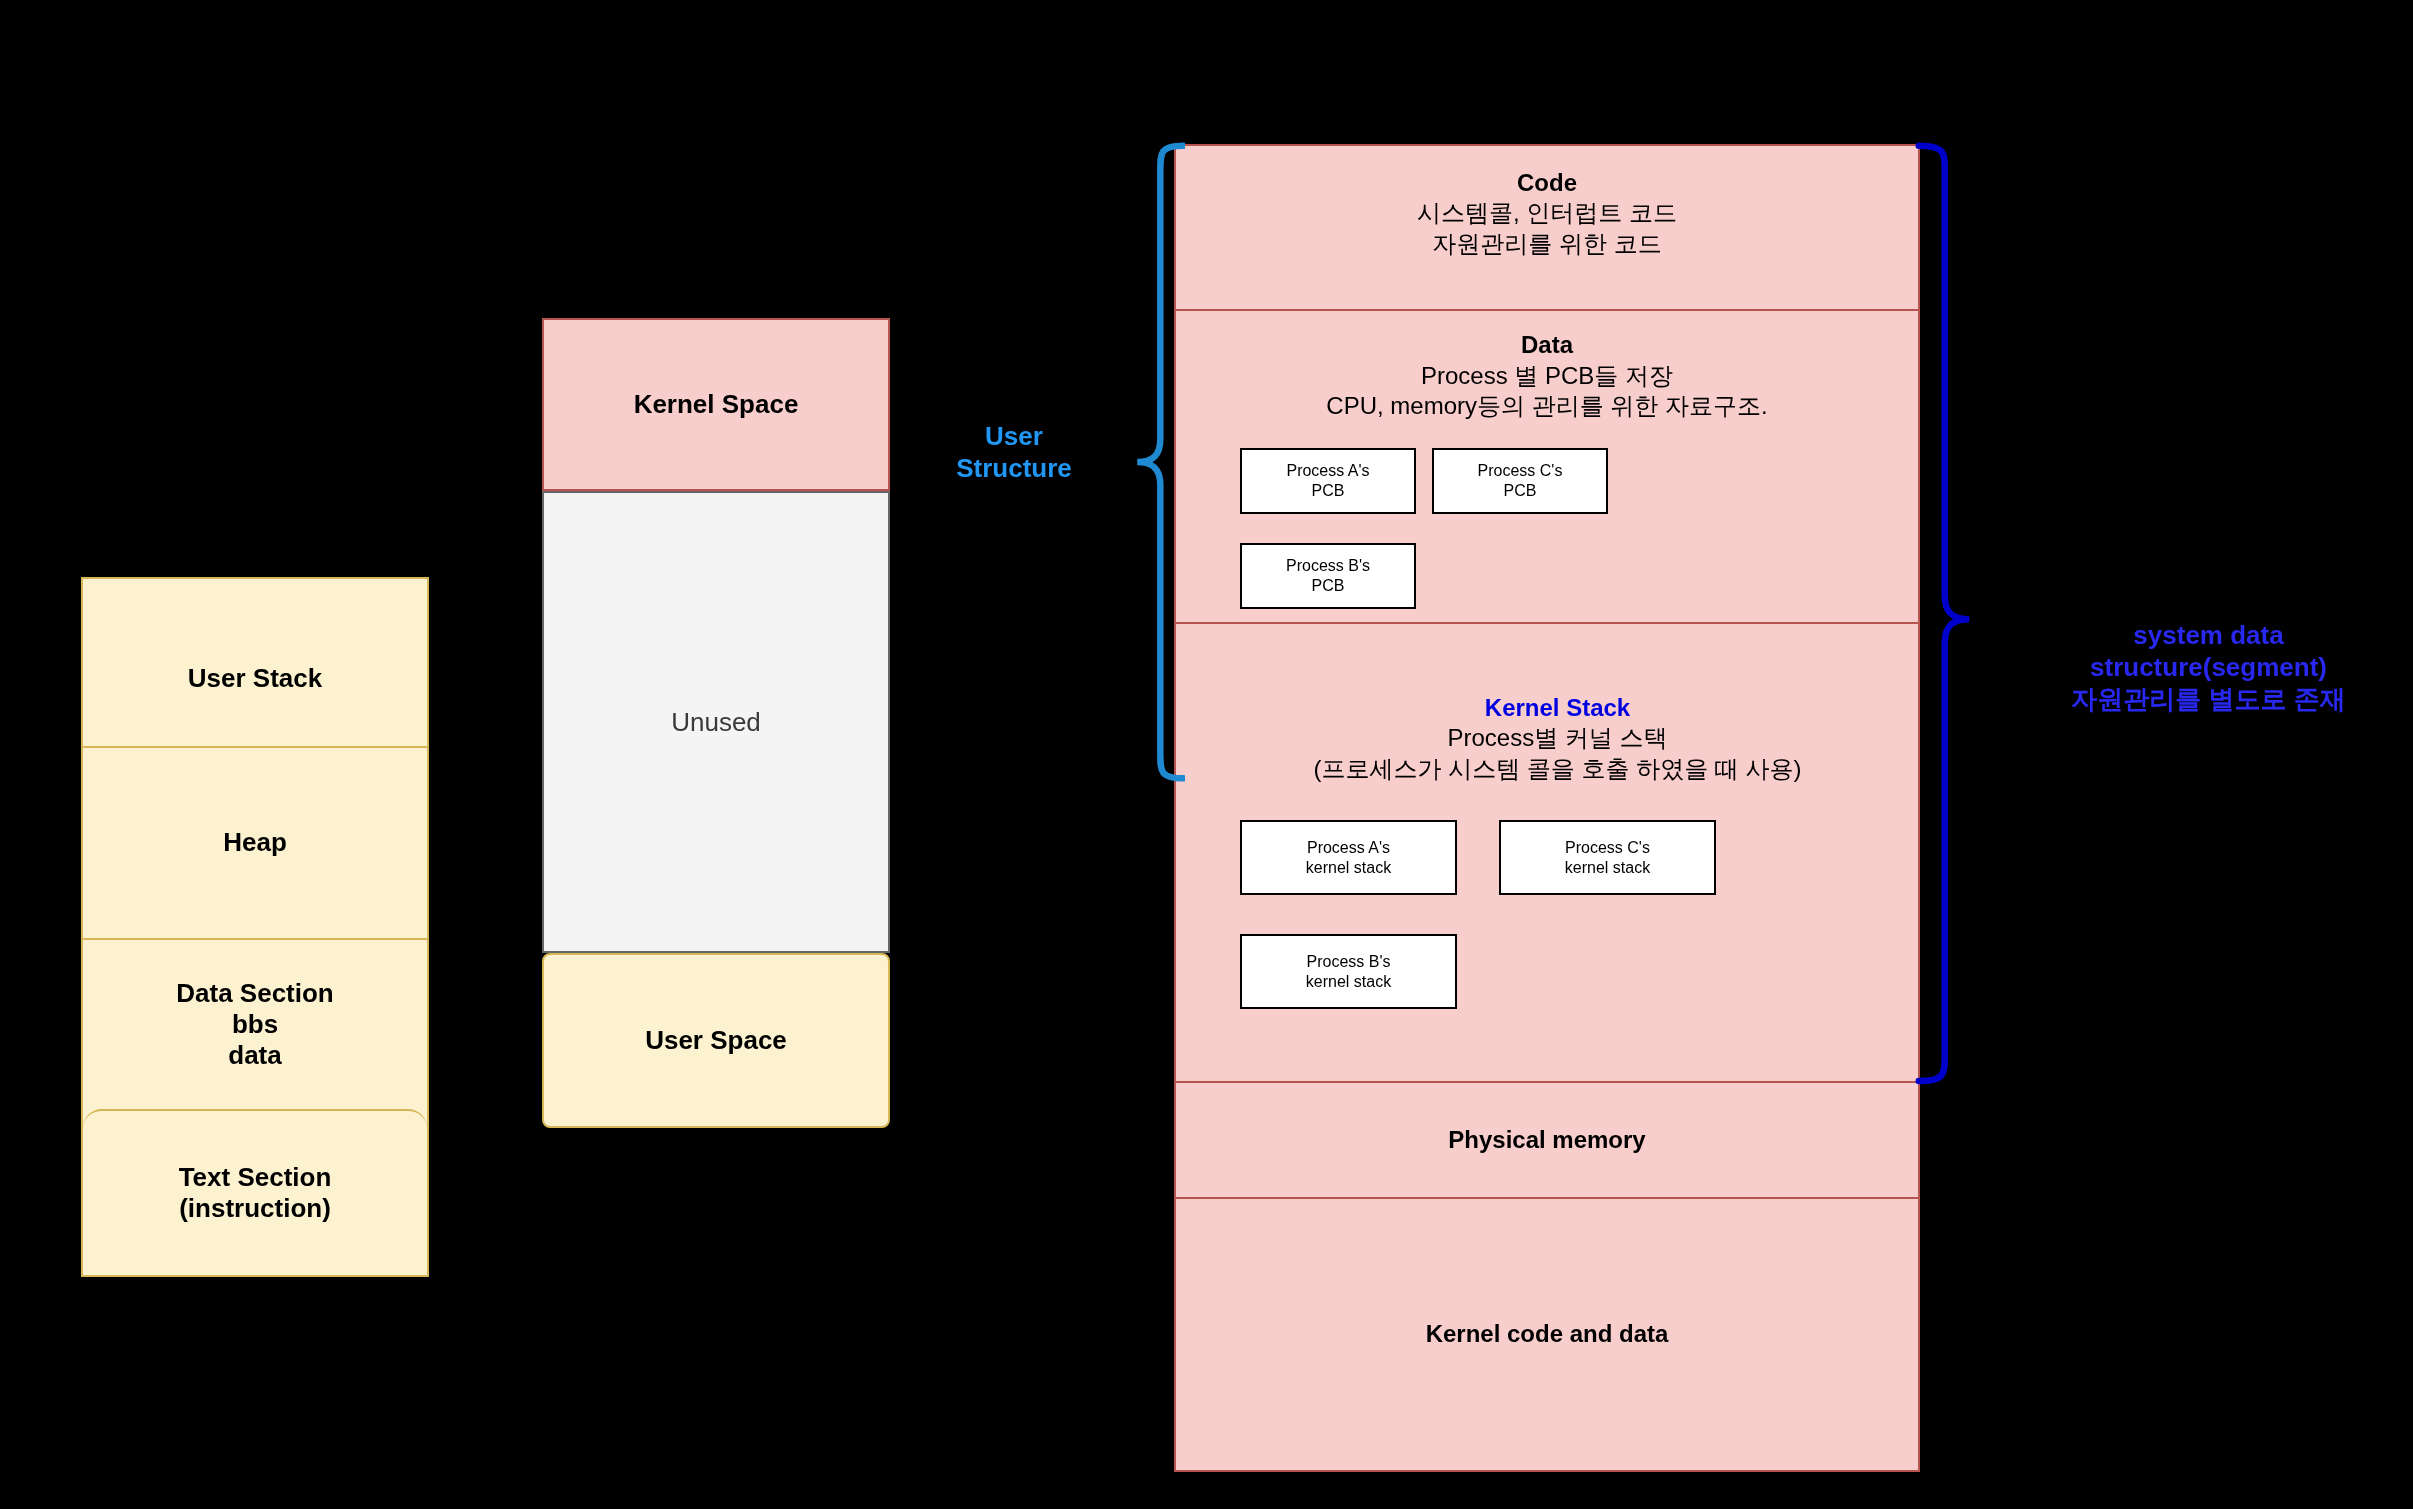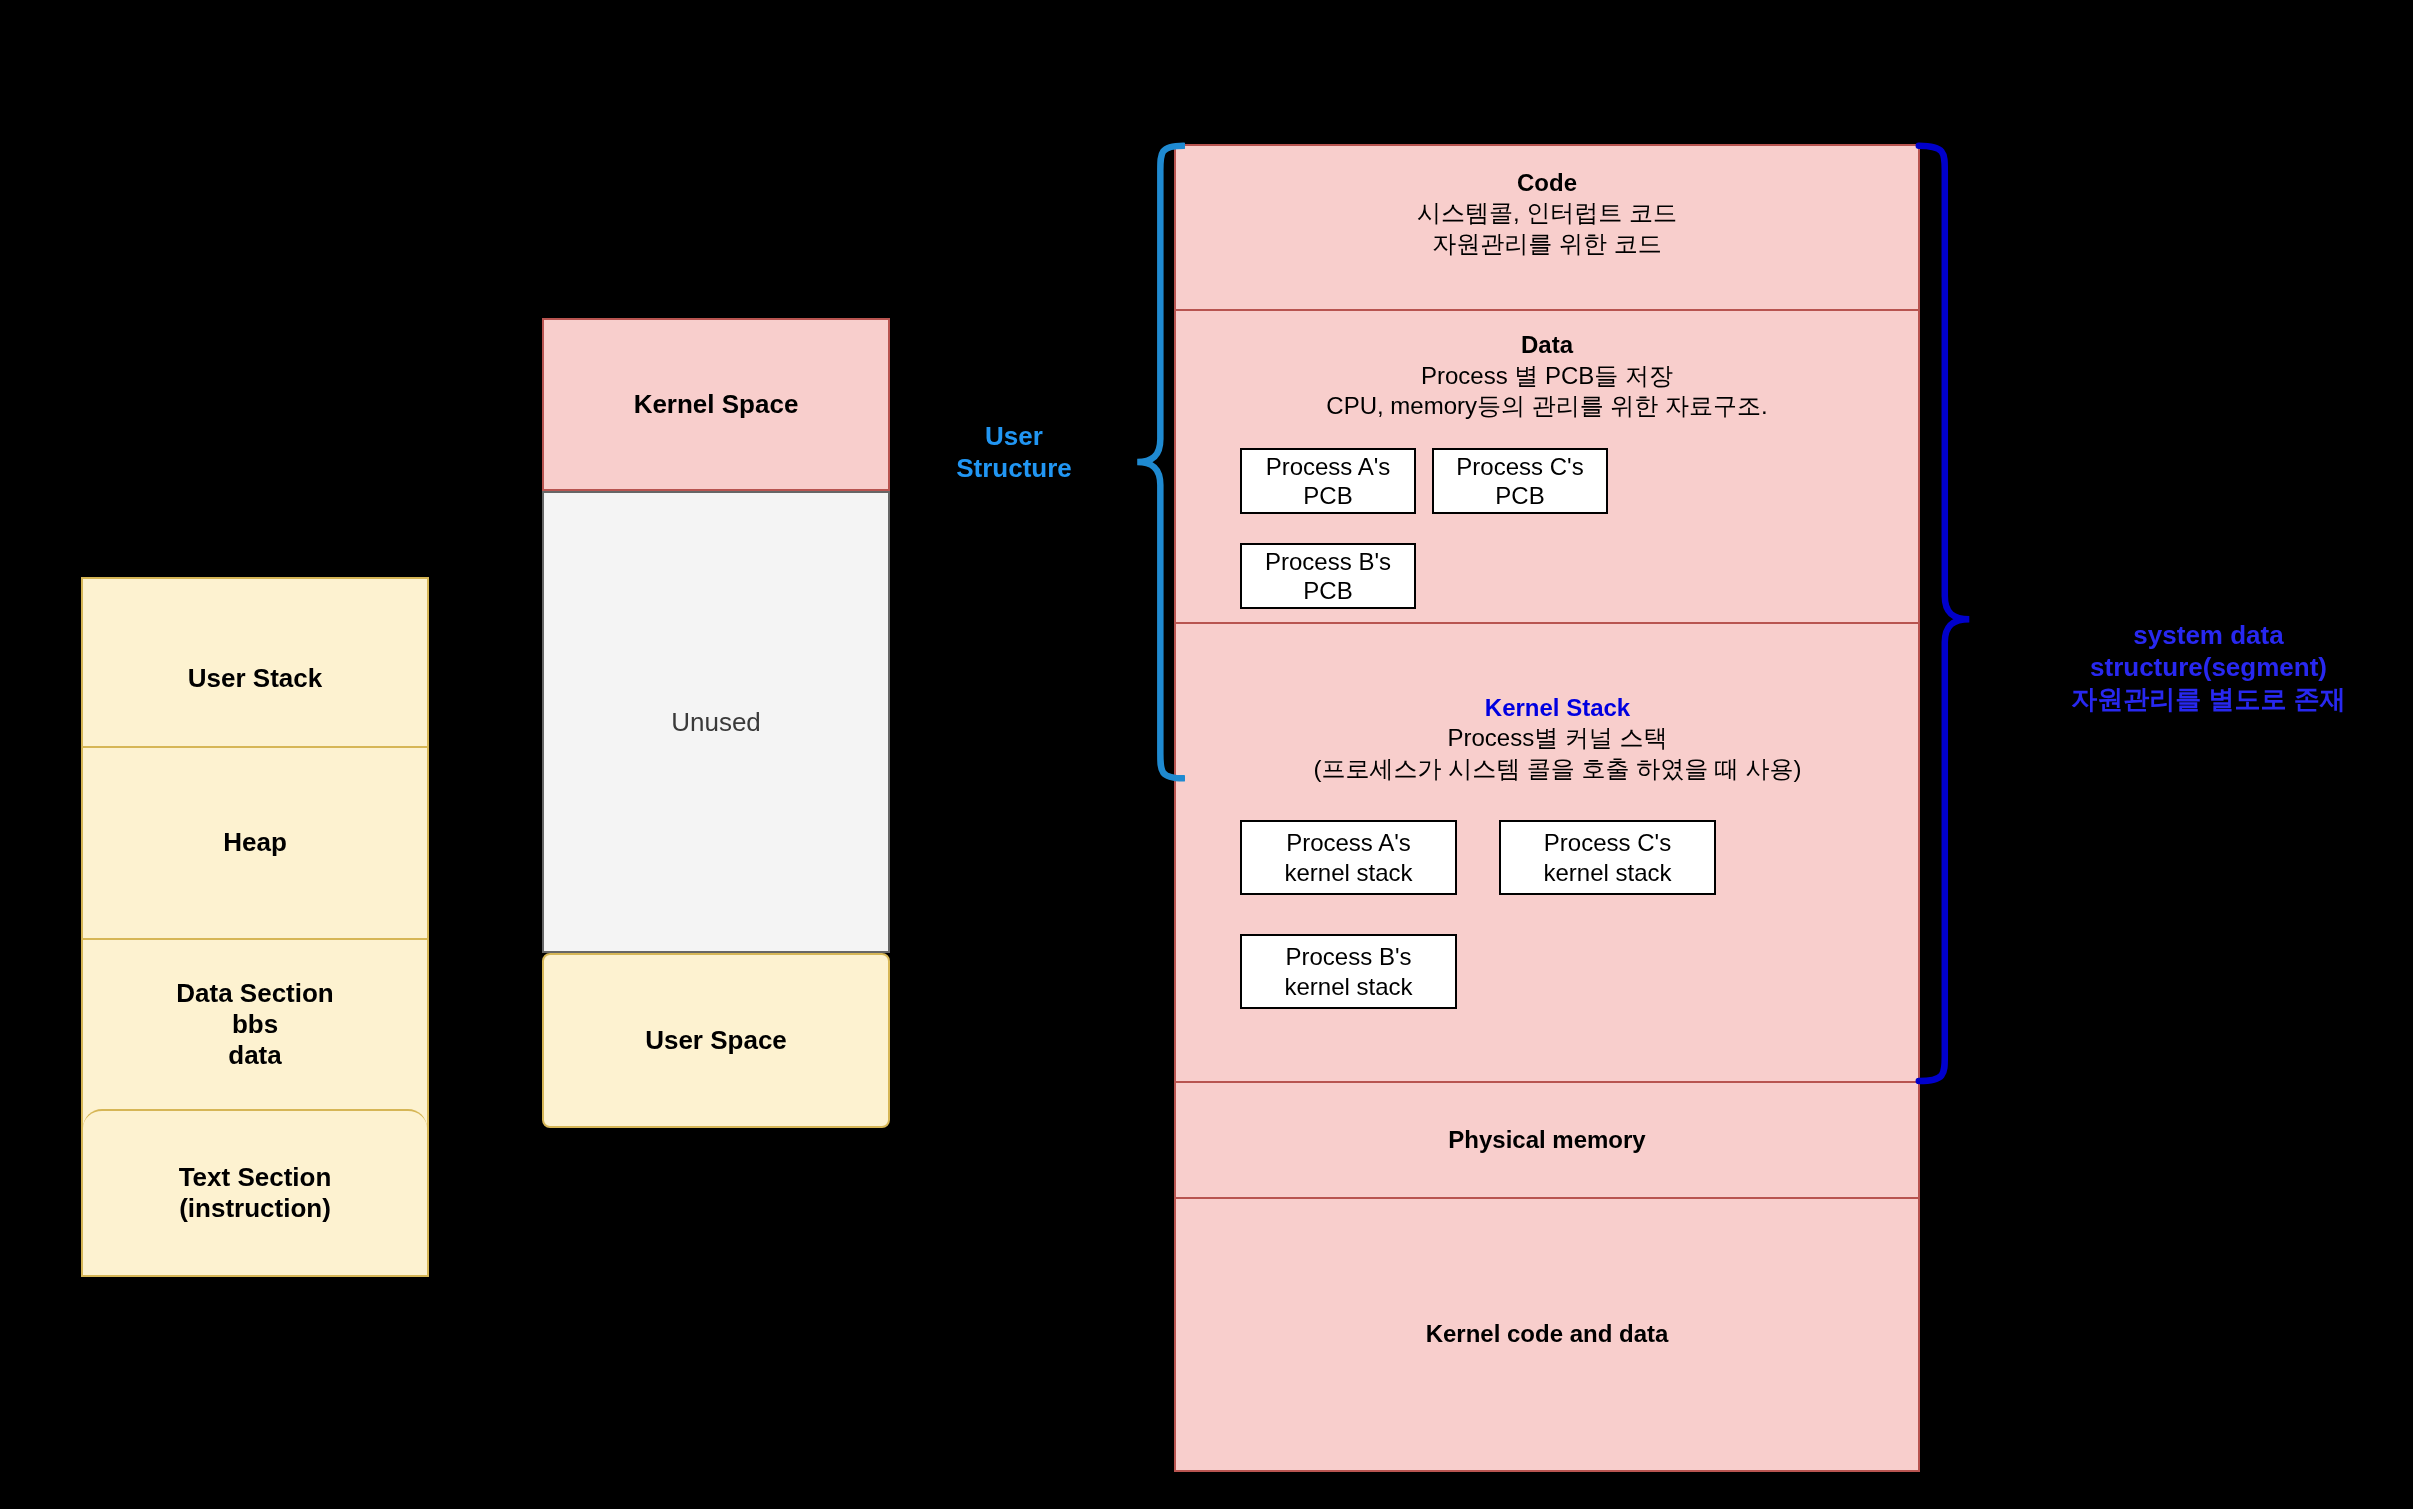--- a/index.html
+++ b/index.html
@@ -37,21 +37,21 @@
   .seg-title{font-weight:bold;font-size:24px;line-height:1.22;margin-bottom:1.4px;}
   .seg-line{font-size:24px;line-height:1.28;font-weight:normal;}
   .seg-center{display:flex;flex-direction:column;align-items:center;}
 
   .kstack-title{font-weight:bold;font-size:24px;color:#0000e0;line-height:1.25;}
 
   
   .chip-row{position:absolute;display:flex;align-items:flex-start;}
   .chip{background:#ffffff;border:2.9px solid #000000;box-sizing:border-box;
         display:flex;flex-direction:column;align-items:center;justify-content:center;
-        font-size:24px;line-height:1.22;color:#000;padding:4.3px 5.8px;}
+        font-size:16px;line-height:1.22;color:#000;padding:4.3px 5.8px;}
 
   
   .brace{position:absolute;}
   .brace svg{display:block;}
 
   .ann{position:absolute;text-align:center;font-weight:bold;line-height:1.24;}
   #user-structure-label{left:895px;top:420px;width:238px;color:#2196f3;font-size:26px;}
   #system-data-label{left:2021px;top:619px;width:375px;color:#2828f0;font-size:26px;}
 </style>
 </head>

